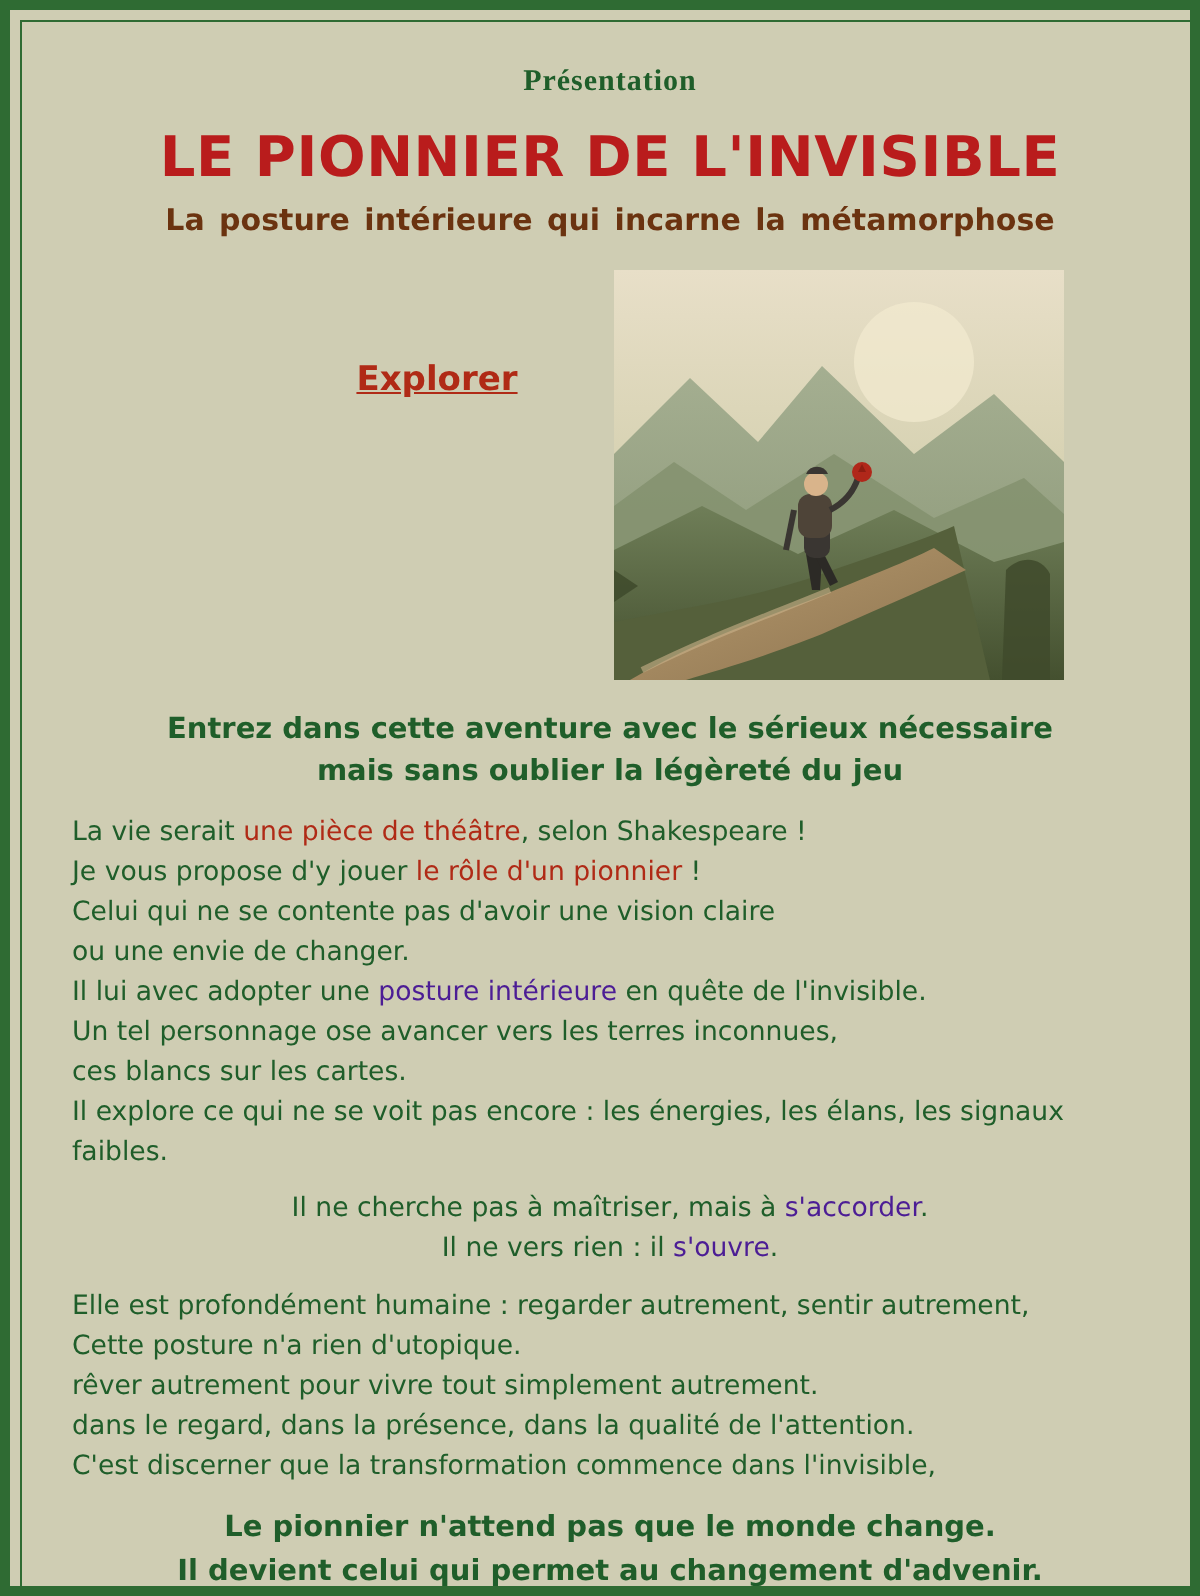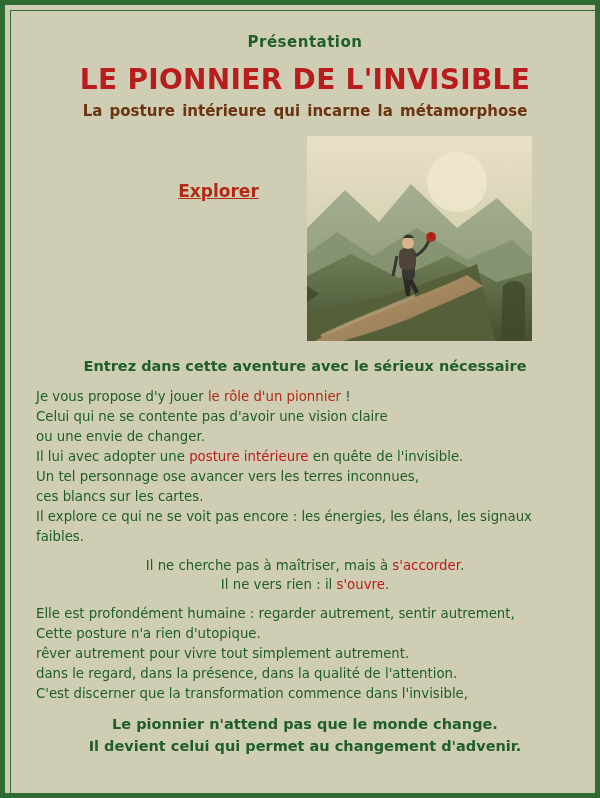--- a/index.html
+++ b/index.html
@@ -32,20 +32,21 @@
     background: #cfcdb3;
     padding: 0;
   }
   .kicker {
     text-align: center;
     color: #1f5e2a;
     font-weight: bold;
     font-size: 15px;
     letter-spacing: 0.5px;
     margin-top: 22px;
+    font-family: Liberation Serif, serif;
   }
   .title {
     text-align: center;
     color: #b91c1c;
     font-weight: bold;
     font-size: 28px;
     letter-spacing: 0.3px;
     margin-top: 12px;
     white-space: nowrap;
   }
@@ -94,21 +95,21 @@
     margin-top: 10px;
   }
   .body-block {
     margin: 10px 25px 0 25px;
     color: #1f5e2a;
     font-size: 13.3px;
     line-height: 1.5;
   }
   .body-block p { margin: 0; }
   .hl-red { color: #b02a16; }
-  .hl-orange { color: #b91c1c; }
+  .hl-orange { color: #4c1d95; }
   .center { text-align: center; }
   .gap { height: 9px; }
 
   .closing {
     text-align: center;
     color: #1f5e2a;
     font-weight: bold;
     font-size: 14.5px;
     line-height: 1.5;
     margin-top: 10px;
@@ -177,23 +178,25 @@
             <path d="M122 101 l2 -4 l2 4 z" fill="#8e1d12"></path>
             <path d="M90 120 L86 140" stroke="#3a3632" stroke-width="3" fill="none"></path>
           </g>
         </svg>
       </div>
 
     </div>
 
     <div class="lead">
       <div>Entrez dans cette aventure avec le sérieux nécessaire</div>
+      <div>mais sans oublier la légèreté du jeu</div>
     </div>
 
     <div class="body-block">
+      <p><span>La vie serait </span><span class="hl-red">une pièce de théâtre</span><span>, selon Shakespeare !</span></p>
       <p><span>Je vous propose d'y jouer </span><span class="hl-red">le rôle d'un pionnier</span><span> !</span></p>
       <p>Celui qui ne se contente pas d'avoir une vision claire</p>
       <p>ou une envie de changer.</p>
       <p><span>Il lui avec adopter une </span><span class="hl-orange">posture intérieure</span><span> en quête de l'invisible.</span></p>
       <p>Un tel personnage ose avancer vers les terres inconnues,</p>
       <p>ces blancs sur les cartes.</p>
       <p>Il explore ce qui ne se voit pas encore : les énergies, les élans, les signaux faibles.</p>
       <div class="gap"></div>
       <p class="center"><span>Il ne cherche pas à maîtriser,  mais à </span><span class="hl-orange">s'accorder</span><span>.</span></p>
       <p class="center"><span>Il ne vers rien : il </span><span class="hl-orange">s'ouvre</span><span>.</span></p>

